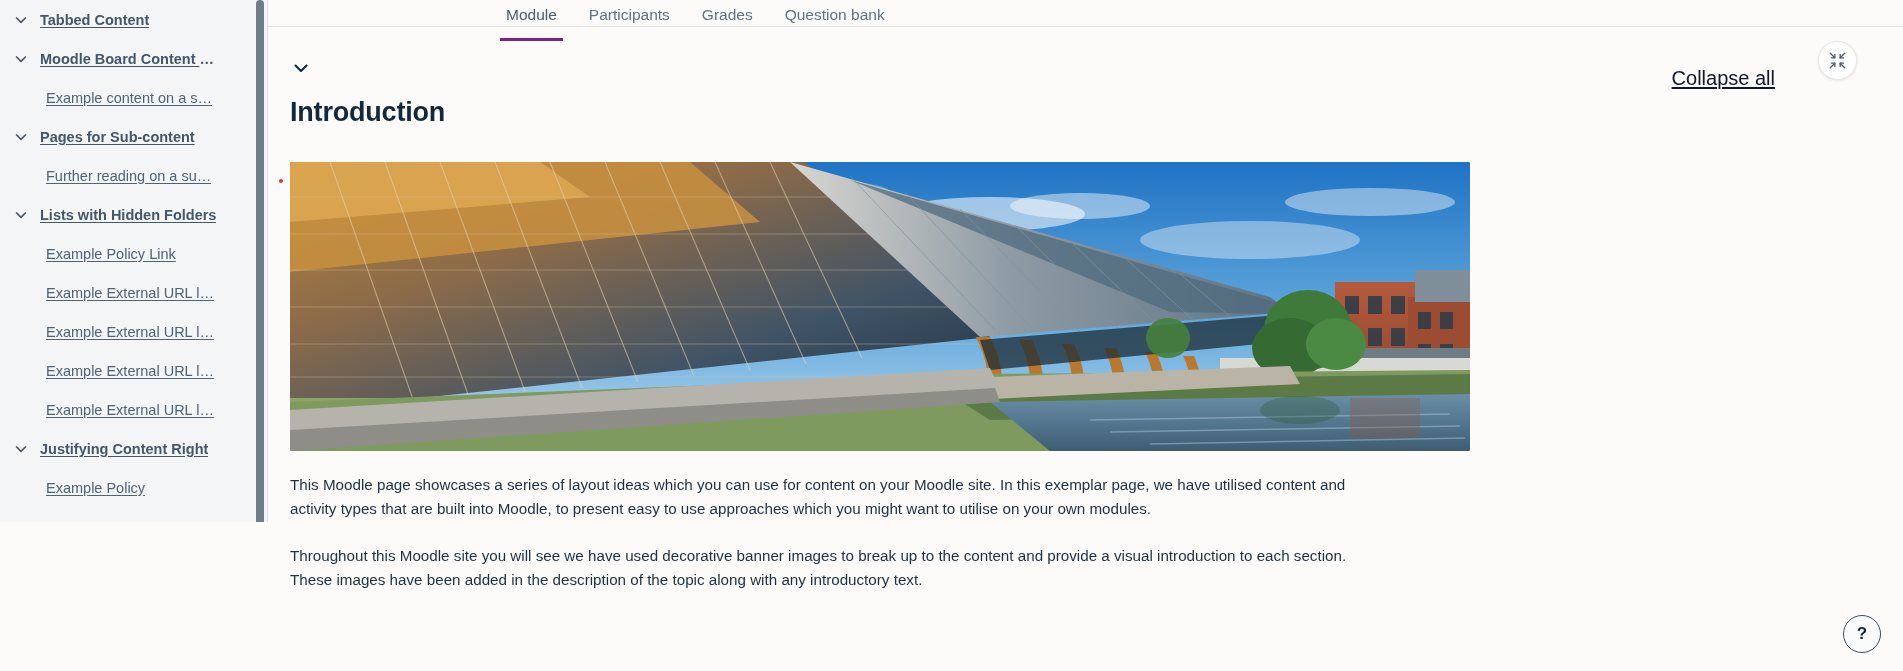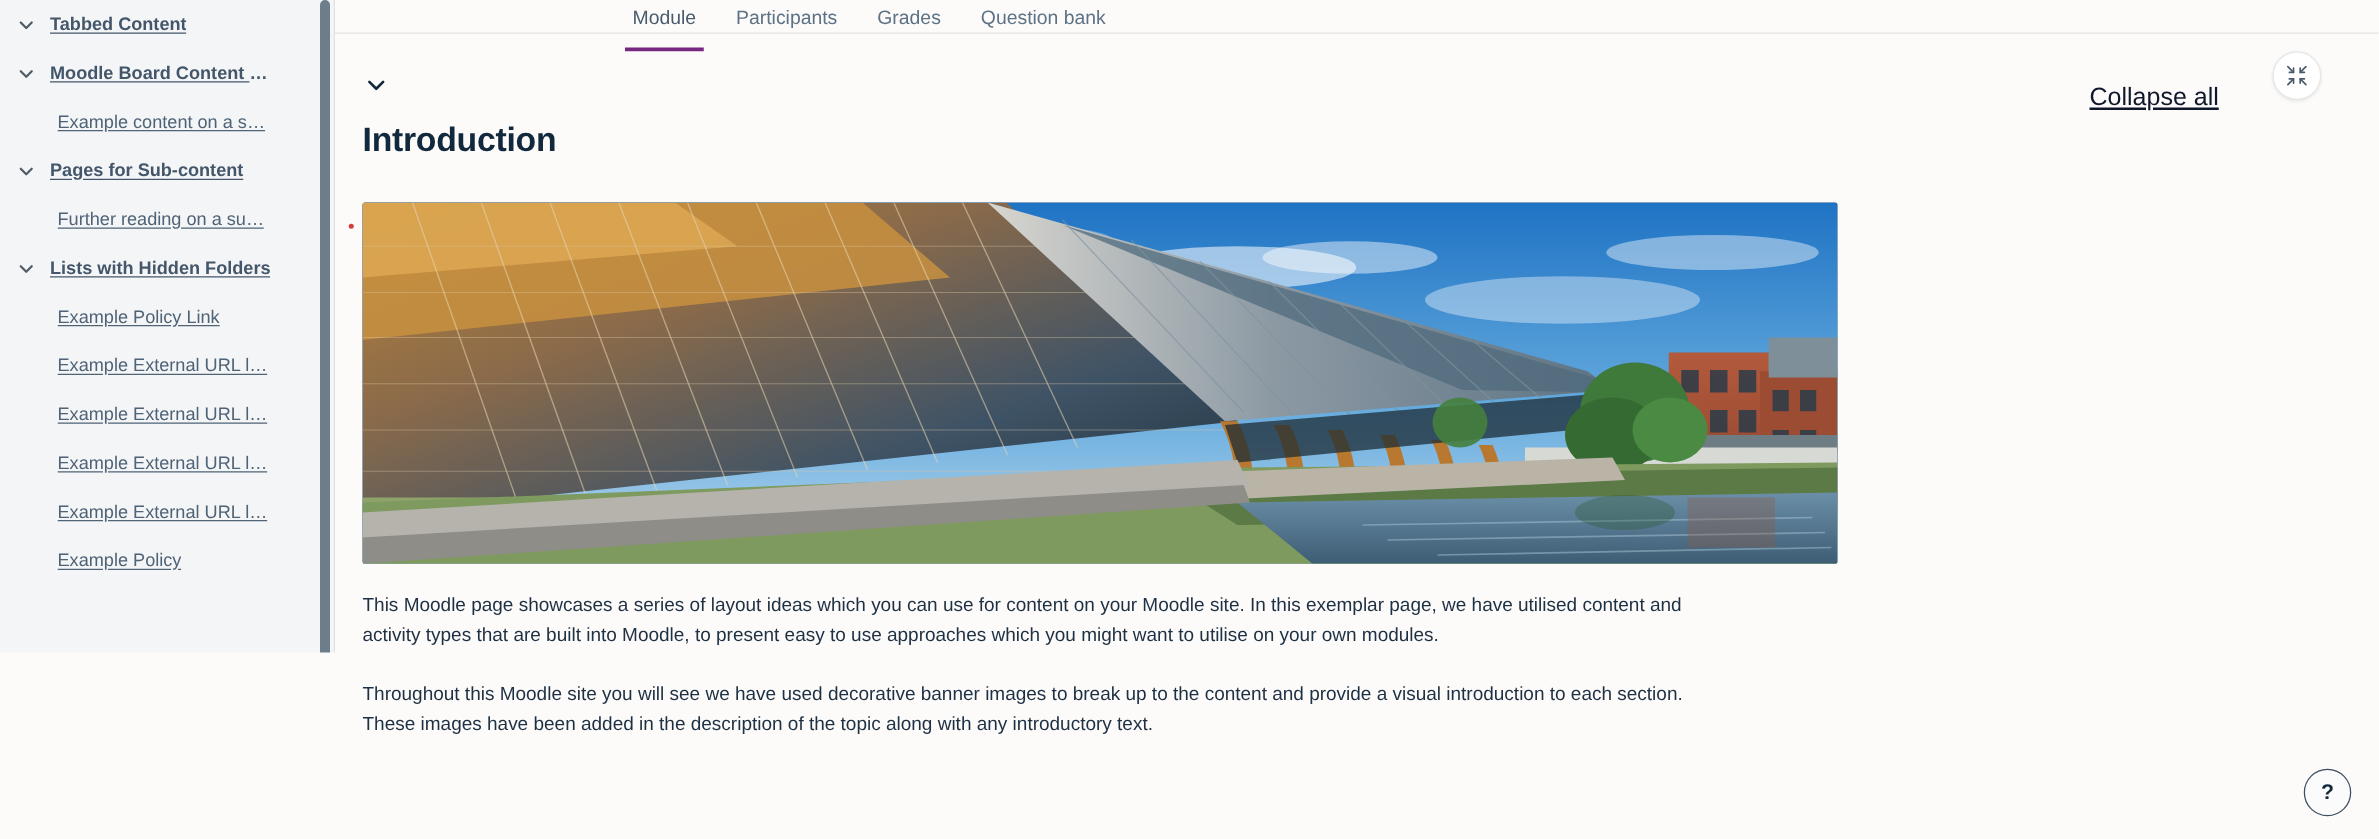--- a/index.html
+++ b/index.html
@@ -254,20 +254,28 @@
           <span class="nav-label">Example External URL l…</span>
         </li>
         <li class="nav-item sub">
           <span class="nav-label">Example External URL l…</span>
         </li>
         <li class="nav-item sub">
           <span class="nav-label">Example External URL l…</span>
         </li>
         <li class="nav-item sub">
           <span class="nav-label">Example External URL l…</span>
+        </li>
+        <li class="nav-item top">
+          <span class="chev">
+            <svg width="16" height="16" viewBox="0 0 20 20" fill="none" aria-hidden="true">
+              <path d="M4.5 7.5 L10 13 L15.5 7.5" stroke="#4f5b66" stroke-width="2.2" stroke-linecap="round" stroke-linejoin="round"></path>
+            </svg>
+          </span>
+          <span class="nav-label">Justifying Content Right</span>
         </li>
         <li class="nav-item sub">
           <span class="nav-label">Example Policy</span>
         </li>
       </ul>
     <div class="sb-track"></div>
     <div class="sb-thumb"></div>
     <div class="sb-thumb2"></div>
   </nav>
 

